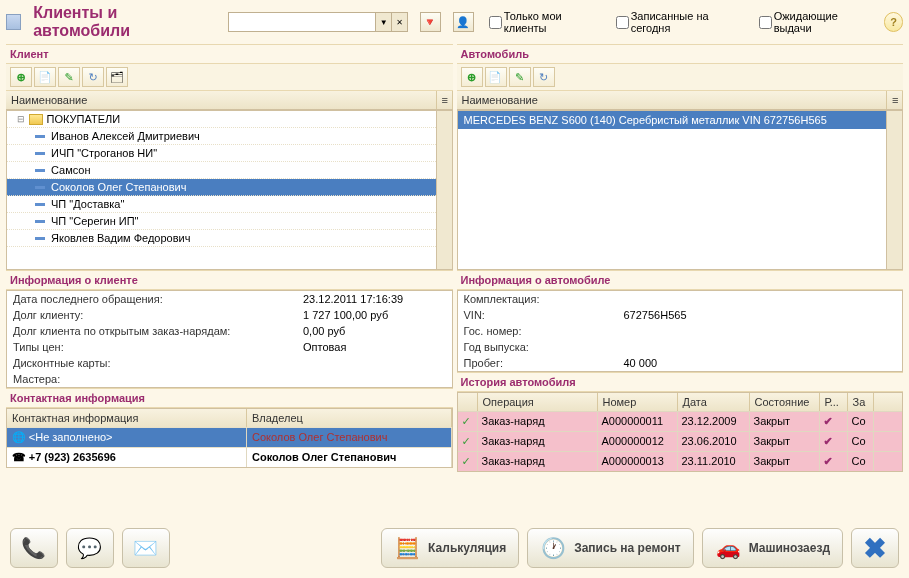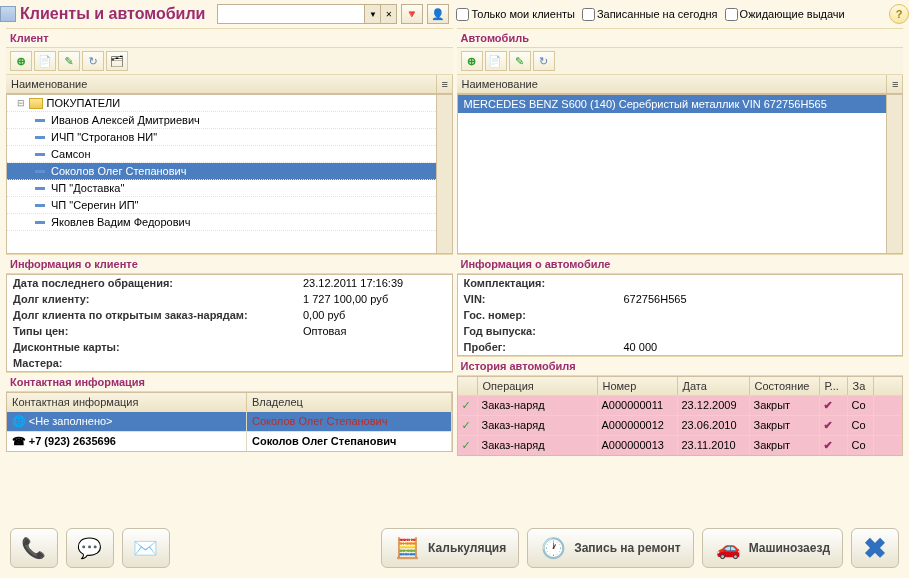--- a/index.html
+++ b/index.html
@@ -1,17 +1,17 @@
 <!DOCTYPE html>
 <html><head>
 <meta charset="utf-8">
 <style>
 * { box-sizing: border-box; margin: 0; padding: 0; }
 body { font-family: Arial, sans-serif; font-size: 11px; background: #fdf7e8; width: 909px; height: 578px; overflow: hidden; }
-.titlebar { display: flex; align-items: center; padding: 4px 0; background: #fdf7e8; gap: 4px; }
+.titlebar { display: flex; align-items: center; padding: 4px 6px; background: #fdf7e8; gap: 12px; }
 .title-icon { width: 16px; height: 16px; background: linear-gradient(#c8d8f0,#a8c0e0); border: 1px solid #88a0c0; }
 .app-title { color: #9b2c6f; font-size: 16px; font-weight: bold; margin-right: 8px; }
 .search-combo { width: 180px; height: 20px; border: 1px solid #c0b090; display: flex; background: #fff; }
 .search-combo input { border: none; flex: 1; font-size: 11px; padding: 0 2px; outline: none; }
 .combo-btn { width: 16px; background: #f0e8d0; border-left: 1px solid #c0b090; cursor: pointer; display: flex; align-items: center; justify-content: center; font-size: 8px; }
 .icon-btn { width: 22px; height: 20px; border: 1px solid #c0b090; background: linear-gradient(#fefdf5,#f0e8d0); cursor: pointer; display: inline-flex; align-items: center; justify-content: center; font-size: 11px; }
 .check-row { display: inline-flex; align-items: center; gap: 2px; margin-left: 3px; }
 .check-row input { cursor: pointer; }
 .help-btn { width: 20px; height: 20px; border: 1px solid #e0c060; background: linear-gradient(#fff8e0,#f8e8a0); border-radius: 10px; color: #a08020; font-weight: bold; cursor: pointer; margin-left: auto; display: flex; align-items: center; justify-content: center; }
 .main { display: flex; gap: 4px; padding: 0 6px; }
@@ -23,21 +23,21 @@
 .gh-cell { padding: 3px 5px; border-right: 1px solid #d8c8a0; font-size: 11px; color: #333; }
 .tree { background: #fff; border: 1px solid #d0c0a0; height: 160px; overflow-y: auto; position: relative; }
 .tree-scroll { position: absolute; right: 0; top: 0; width: 16px; height: 100%; background: #f0e8d0; border-left: 1px solid #d0c0a0; }
 .tree-item { padding: 2px 4px 2px 28px; display: flex; align-items: center; gap: 4px; cursor: pointer; border-bottom: 1px dotted #e8e0c8; }
 .tree-item.folder { padding-left: 10px; font-weight: normal; }
 .tree-item.selected { background: #4a7ec0; color: #fff; }
 .folder-icon { width: 14px; height: 11px; background: linear-gradient(#ffe890,#f0c850); border: 1px solid #d0a830; }
 .item-dash { width: 10px; height: 3px; background: #6090d0; margin-right: 2px; }
 .info-grid { background: #fff; border: 1px solid #d0c0a0; padding: 0; }
 .info-row { display: flex; padding: 2px 6px; }
-.info-label { flex: 0 0 290px; color: #333; font-weight: bold; }
+.info-label { flex: 0 0 290px; color: #333; }
 .info-label.car { flex: 0 0 160px; }
 .info-value { font-weight: normal; color: #000; }
 .contact-table { background: #fff; border: 1px solid #d0c0a0; }
 .ct-header { display: flex; background: linear-gradient(#f8f2e0,#ede4c8); }
 .ct-row { display: flex; border-top: 1px solid #e8e0c8; }
 .ct-row.selected { background: #4a7ec0; color: #fff; }
 .ct-cell { padding: 3px 5px; border-right: 1px solid #e0d8c0; }
 .history-table { background: #000000; border: 1px solid #d0c0a0; }
 .ht-row { display: flex; border-top: 1px solid #e0d8c0; }
 .ht-row.pink { background: #f5c0cb; }

